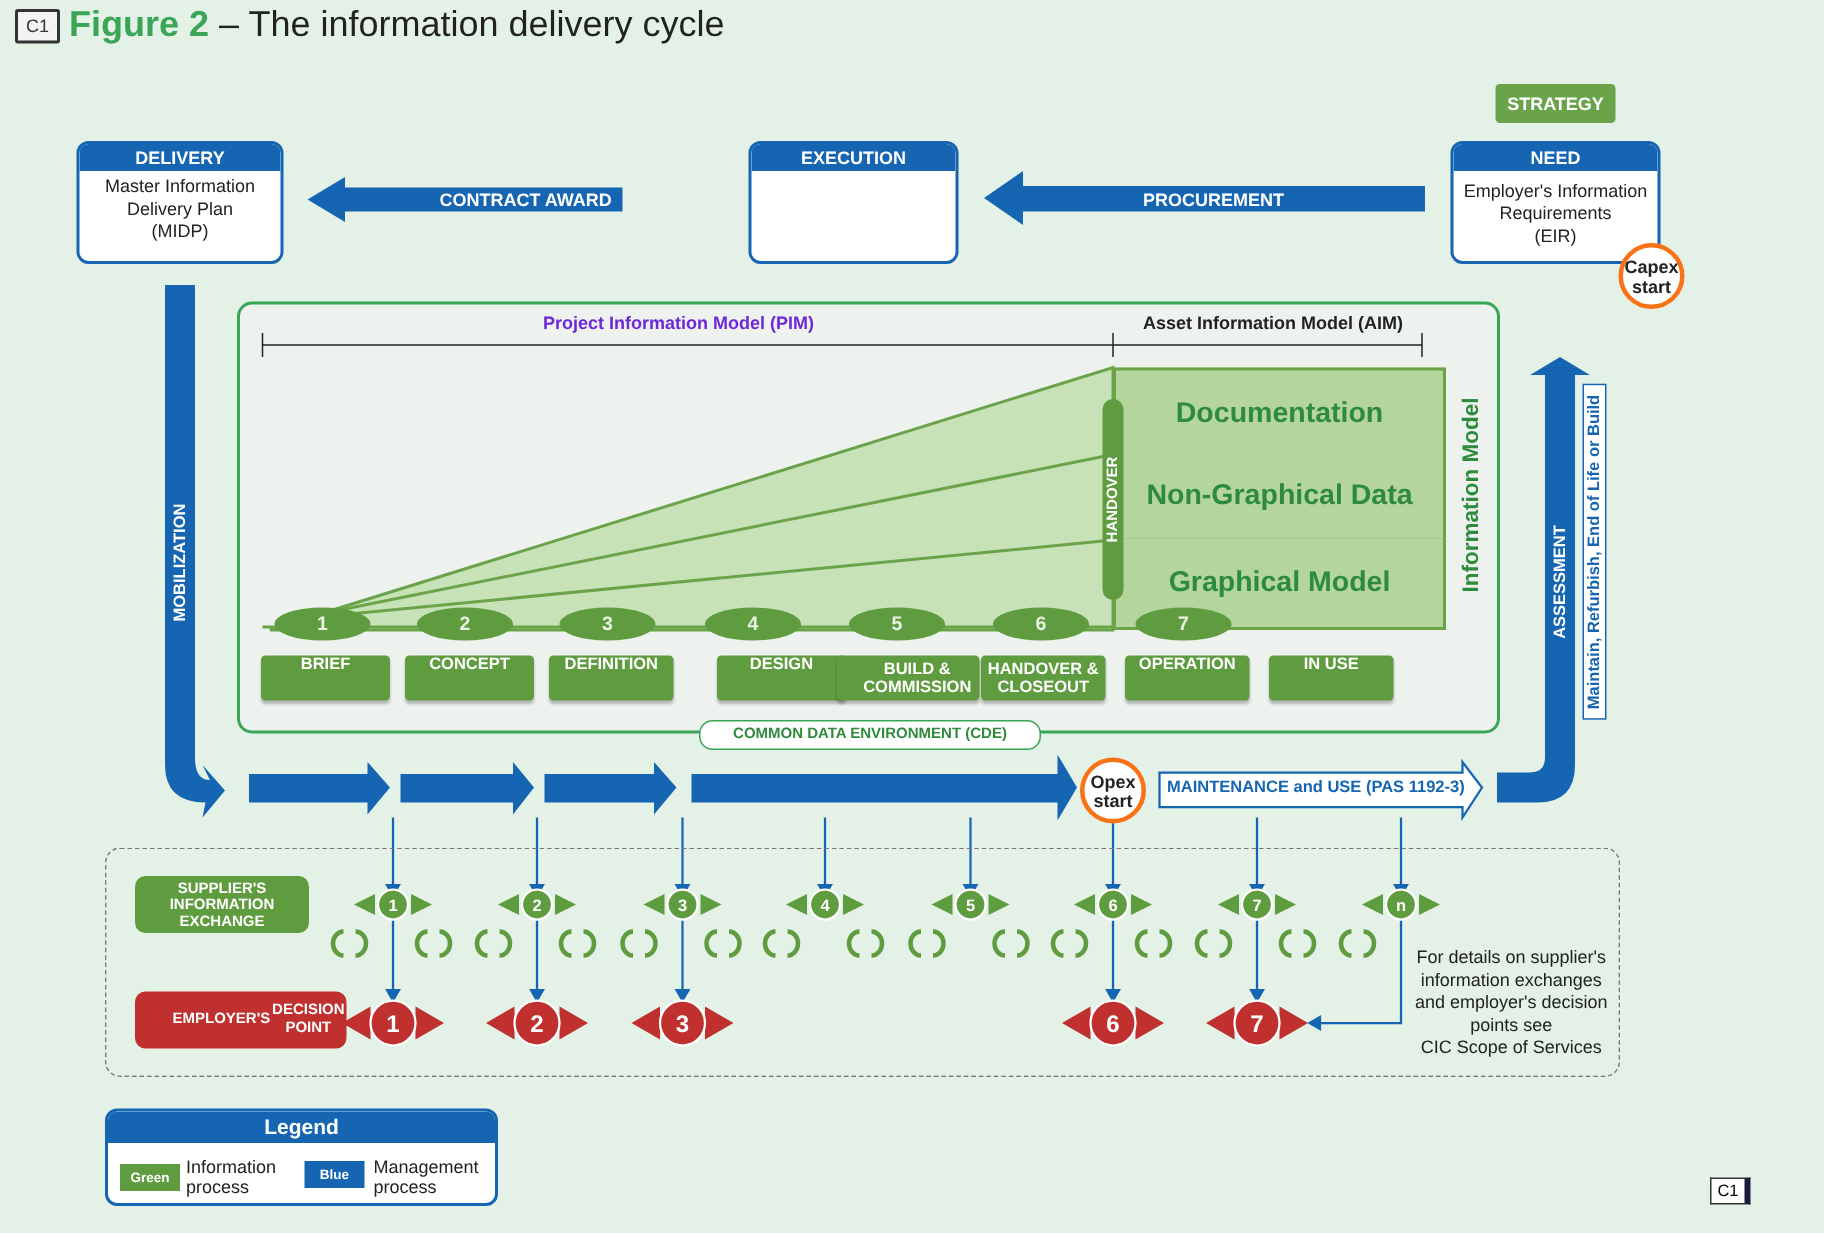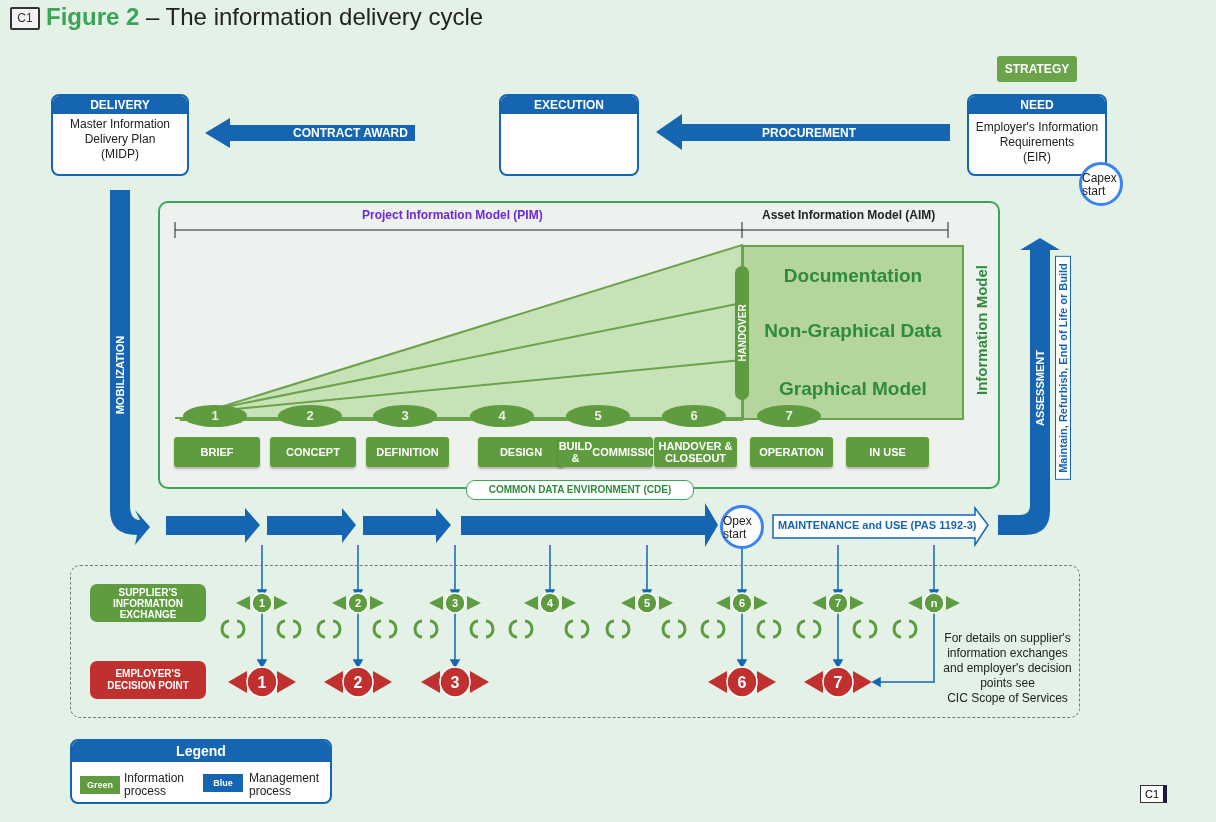--- a/index.html
+++ b/index.html
@@ -6,23 +6,23 @@
   body{width:1216px;height:822px;background:#e3f1e6;position:relative;overflow:hidden;font-family:"Liberation Sans",sans-serif;}
   .abs{position:absolute;}
   .title{left:10px;top:3px;font-size:24px;color:#222;white-space:nowrap;}
   .title .fig{color:#3aa556;font-weight:bold;}
   .c1icon{display:inline-block;width:26px;height:19px;border:2px solid #333;border-radius:2px;font-size:12px;line-height:18px;text-align:center;margin-right:6px;vertical-align:3px;background:#f3f3f3;color:#333;}
   .sbox{background:#fff;border:2px solid #1565b3;border-radius:8px;overflow:hidden;text-align:center;}
   .sbox .hd{background:#1565b3;color:#fff;font-weight:bold;font-size:12px;height:18px;line-height:18px;}
   .sbox .bd{font-size:12px;color:#222;line-height:15px;padding-top:3px;}
   .strategy{background:#6aa34a;color:#fff;font-weight:bold;font-size:12px;text-align:center;line-height:26px;border-radius:3px;}
   .harrow-label{color:#fff;font-weight:bold;font-size:12px;}
-  .circle-red{border:3px solid #3b82f6;background:#fff;border-radius:50%;font-weight:normal;font-size:12px;line-height:13px;color:#222;box-sizing:border-box;}
+  .circle-red{border:3px solid #f97316;background:#fff;border-radius:50%;text-align:center;font-weight:bold;font-size:12px;line-height:13px;color:#222;box-sizing:border-box;}
   .panel{left:158px;top:201px;width:842px;height:288px;border:2px solid #3aa556;border-radius:10px;background:#eef2ee;box-sizing:border-box;}
-  .stage{background:#5f9c3f;color:#fff;font-weight:bold;font-size:11px;text-align:center;border-radius:3px;box-shadow:0 2px 2px rgba(0,0,0,.25);display:flex;align-items:center;justify-content:center;line-height:12px;}
+  .stage{background:#5f9c3f;color:#fff;font-weight:bold;font-size:11px;text-align:center;border-radius:3px;box-shadow:0 2px 2px rgba(0,0,0,.25);display:flex;justify-content:center;line-height:12px;}
   .oval{background:#5f9c3f;color:#e9f3e3;font-weight:bold;font-size:13px;text-align:center;border-radius:50%;}
   .aimrow{background:#b4d59c;border:2px solid #6aa34a;color:#2e8b3e;font-weight:bold;font-size:19px;text-align:center;box-sizing:border-box;}
   .cde{left:466px;top:480px;width:226px;height:18px;border:1.5px solid #3aa556;border-radius:9px;background:#fff;color:#2e8b3e;font-size:10px;font-weight:bold;text-align:center;line-height:18px;}
   .dashbox{left:70px;top:565px;width:1010px;height:153px;border:1.5px dashed #777;border-radius:10px;box-sizing:border-box;}
   .lblg{background:#5f9c3f;color:#fff;font-weight:bold;font-size:10px;text-align:center;border-radius:7px;line-height:11px;display:flex;align-items:center;justify-content:center;}
   .lblr{background:#c0302e;color:#fff;font-weight:bold;font-size:10px;text-align:center;border-radius:7px;line-height:12px;display:flex;align-items:center;justify-content:center;}
   .note{font-size:12px;color:#222;text-align:center;line-height:15px;}
   .legend{left:70px;top:739px;width:262px;height:65px;border:2px solid #1565b3;border-radius:8px;background:#fff;overflow:hidden;box-sizing:border-box;}
   .legend .hd{background:#1565b3;color:#fff;font-weight:bold;font-size:14px;text-align:center;height:21px;line-height:21px;}
   .chip{position:absolute;color:#fff;font-weight:bold;font-size:9px;text-align:center;line-height:18px;}
@@ -160,21 +160,21 @@
   </div>
 <div class="abs stage" style="left:270px;top:437px;width:86px;height:30px;">
     <span>CONCEPT</span>
   </div>
 <div class="abs stage" style="left:366px;top:437px;width:83px;height:30px;">
     <span>DEFINITION</span>
   </div>
 <div class="abs stage" style="left:462px;top:437px;width:86px;height:30px;margin-left:16px;">
     <span>DESIGN</span>
   </div>
-<div class="abs stage" style="left:558px;top:437px;width:83px;height:30px;padding-left:12px;">
+<div class="abs stage" style="left:558px;top:437px;width:83px;height:30px;flex-direction:column;padding-left:12px;">
     <span>BUILD &amp;</span>
     <span>COMMISSION</span>
   </div>
 <div class="abs stage" style="left:654px;top:437px;width:83px;height:30px;flex-direction:column;">
     <span>HANDOVER &amp;</span>
     <span>CLOSEOUT</span>
   </div>
 <div class="abs stage" style="left:750px;top:437px;width:83px;height:30px;">
     <span>OPERATION</span>
   </div>
@@ -189,21 +189,21 @@
   <div>start</div>
 </div>
 <div class="abs" style="left:778px;top:519px;color:#1565b3;font-weight:bold;font-size:11px;white-space:nowrap;">MAINTENANCE and USE (PAS 1192-3)</div>
 
 <div class="abs dashbox"></div>
 <div class="abs lblg" style="left:90px;top:584px;width:116px;height:38px;flex-direction:column;">
   <span>SUPPLIER'S</span>
   <span>INFORMATION</span>
   <span>EXCHANGE</span>
 </div>
-<div class="abs lblr" style="left:90px;top:661px;width:116px;height:38px;flex-direction:column;">
+<div class="abs lblr" style="left:90px;top:661px;width:116px;height:38px;padding-left:25px;">
   <span>EMPLOYER'S</span>
   <span>DECISION POINT</span>
 </div>
 
 <svg class="abs" style="left:0;top:0" width="1216" height="822" id="exchange-svg">
     <g>
       <polygon points="236,603 250,596 250,610" fill="#5f9c3f"></polygon>
       <polygon points="288,603 274,596 274,610" fill="#5f9c3f"></polygon>
       <circle cx="262" cy="603" r="10" fill="#5f9c3f" stroke="#fff" stroke-width="1.5"></circle>
       <text x="262" y="607" text-anchor="middle" font-size="11" font-weight="bold" fill="#fff">1</text>

